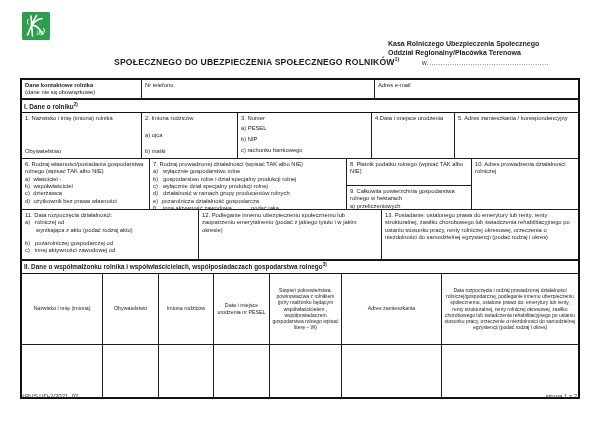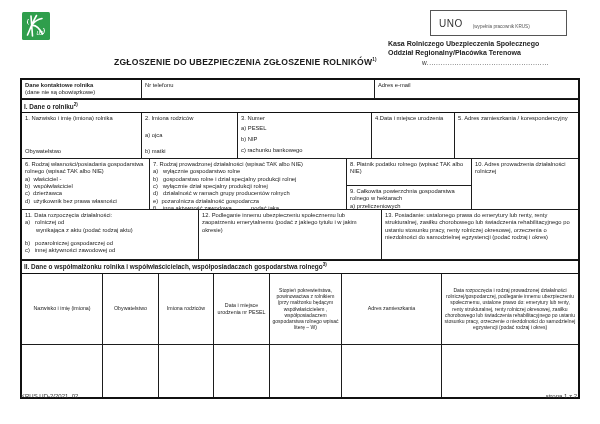--- a/index.html
+++ b/index.html
@@ -53,31 +53,27 @@
 
   <div class="logo">
     <svg width="28" height="28" viewBox="0 0 28 28" xmlns="http://www.w3.org/2000/svg">
       <rect width="28" height="28" rx="1.5" fill="#2f9e4c"></rect>
       <path d="M9 4 L10.5 24 M14.5 3.5 C11 9.5 8.5 16 5.5 23 M9.5 13.5 C14 12.5 17.5 16.5 20.5 22 M9.5 13.5 C12.5 9.5 16 7 20 6.5" stroke="#ffffff" stroke-width="1.6" fill="none" stroke-linecap="round"></path>
       <path d="M6.5 7 C5 9 5 11 6.5 12.5 M21.5 16 C23 18 22.5 20.5 21 22" stroke="#ffffff" stroke-width="1" fill="none"></path>
       <text x="14.5" y="22.5" font-size="6.5" fill="#ffffff" font-family="Liberation Sans, sans-serif" font-style="italic">us</text>
     </svg>
   </div>
 
-  <div class="uno-box">
-    <span class="uno-label">UNO</span>
-    <span class="uno-note">(wypełnia pracownik KRUS)</span>
-  </div>
 
   <div class="org-block">
     <div>Kasa Rolniczego Ubezpieczenia Społecznego</div>
     <div>Oddział Regionalny/Placówka Terenowa</div>
   </div>
 
-  <div class="form-title"><span>ZGŁOSZENIE DO UBEZPIECZENIA ZGŁOSZENIE ROLNIKÓW</span><span class="sup">1)</span></div>
+  <div class="form-title"><span>SPOŁECZNEGO DO UBEZPIECZENIA SPOŁECZNEGO ROLNIKÓW</span><span class="sup">1)</span></div>
 
   <div class="w-line">w.....................................................</div>
 
   <div class="form">
 
     <div class="row" style="height:19px;">
       <div class="cell" style="flex:0 0 120px;">
         <div class="bold">Dane kontaktowe rolnika</div>
         <div>(dane nie są obowiązkowe)</div>
       </div>

